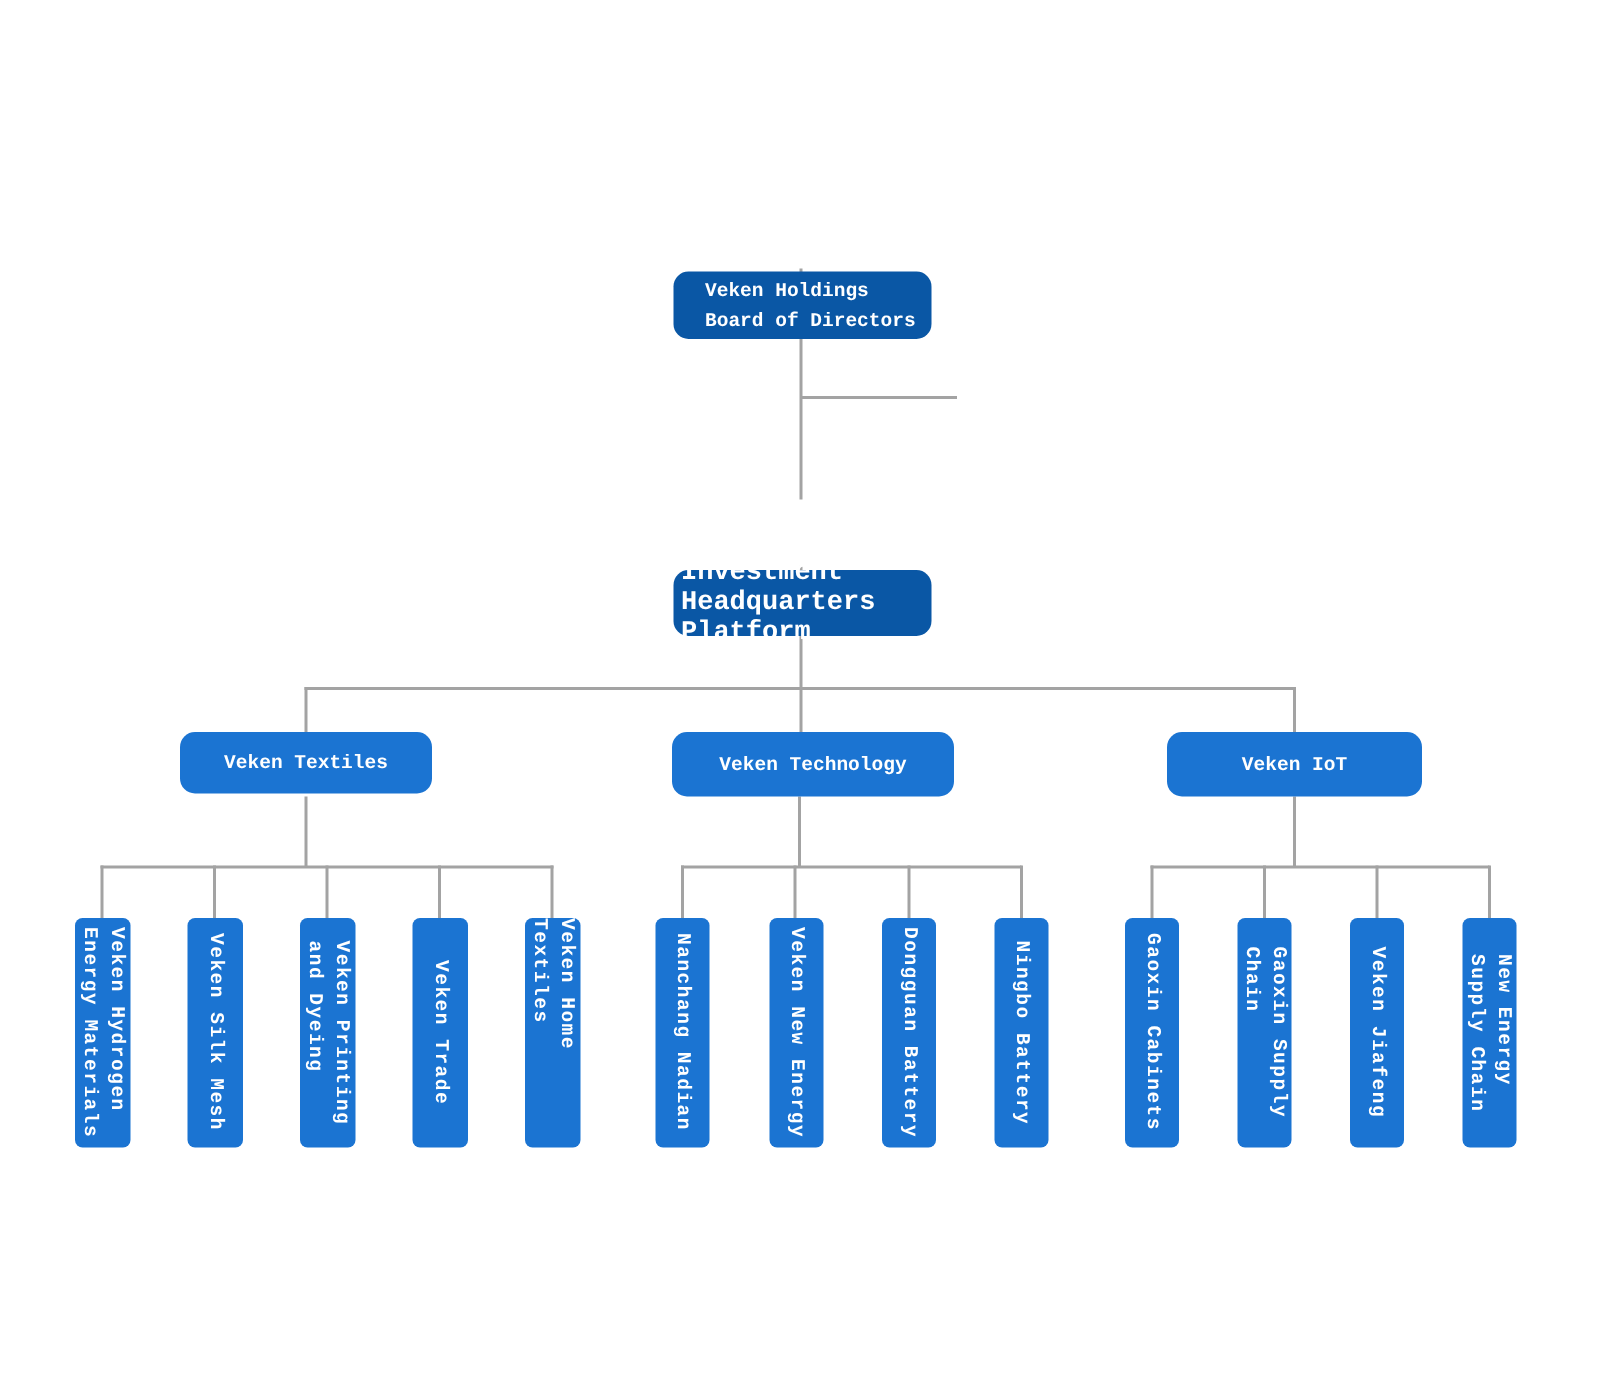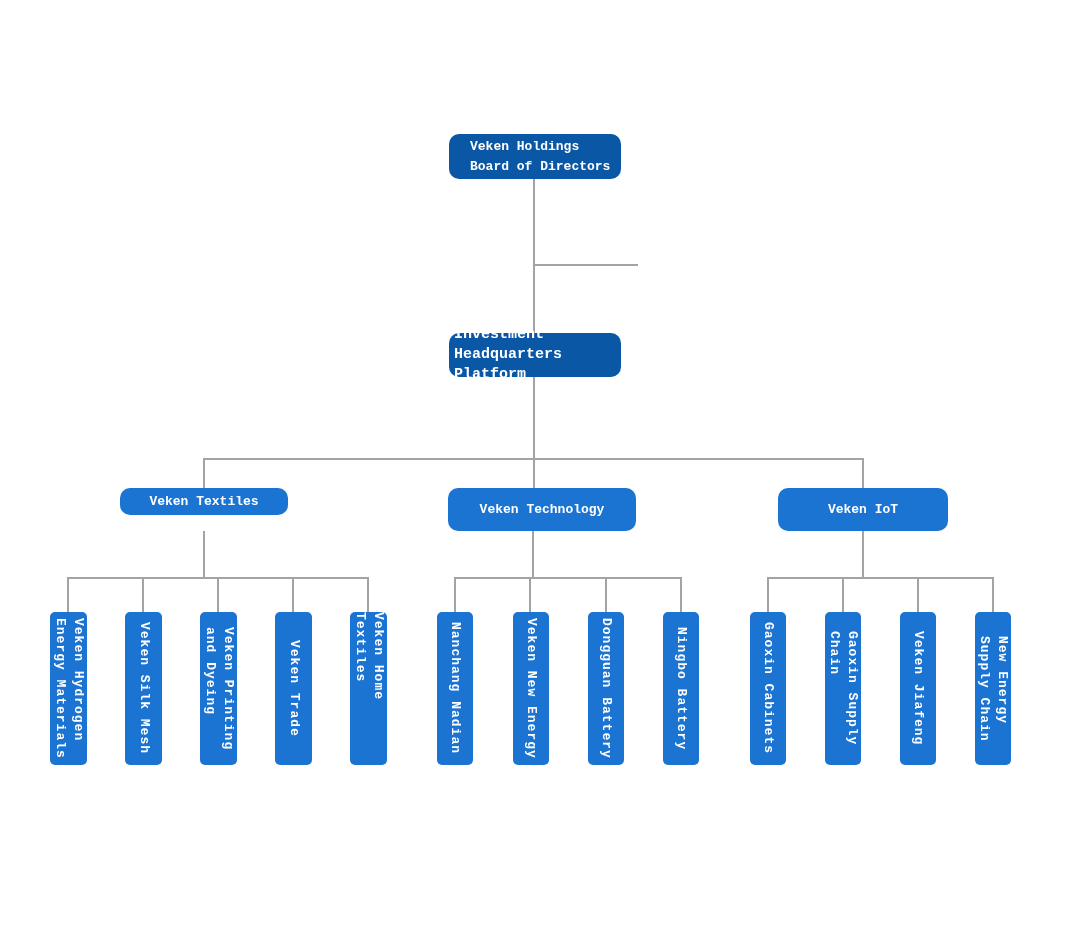--- a/index.html
+++ b/index.html
@@ -11,21 +11,21 @@
     font-family: "Liberation Mono", "DejaVu Sans Mono", monospace;
     overflow: hidden;
   }
   .node {
     position: absolute;
     color: #ffffff;
     font-weight: 700;
     box-sizing: border-box;
     white-space: pre-line;
   }
-  .dark  { background: #0a57a5; border-radius: 10px; }
+  .dark  { background: #0a57a5; border-radius: 10px; margin-top: 47px; }
   .light { background: #1b74d2; border-radius: 10px; }
   .hnode {
     display: flex;
     flex-direction: column;
     justify-content: center;
     font-size: 13px;
     line-height: 20px;
   }
   .center { align-items: center; text-align: center; }
   .leaf {
@@ -83,24 +83,24 @@
   <div class="line" style="left:767px; top:577px; width:226px; height:2px;"></div>
   <div class="line" style="left:767px; top:577px; width:2px; height:35px;"></div>
   <div class="line" style="left:842px; top:577px; width:2px; height:35px;"></div>
   <div class="line" style="left:917px; top:577px; width:2px; height:35px;"></div>
   <div class="line" style="left:992px; top:577px; width:2px; height:35px;"></div>
 
   <div class="node dark hnode" style="left:449px; top:134px; width:172px; height:45px; padding-left:21px;">Veken Holdings
 Board of Directors</div>
 
 
-  <div class="node dark hnode" style="left:449px; top:333px; width:172px; height:44px; padding-left:5px; font-size:15px;">Investment Headquarters
+  <div class="node dark hnode" style="left:449px; top:333px; width:172px; height:44px; padding-left:5px; font-size:18px;">Investment Headquarters
 Platform</div>
 
-  <div class="node light hnode center" style="left:120px; top:488px; width:168px; height:27px;">Veken Textiles</div>
+  <div class="node light hnode center" style="left:120px; top:488px; width:168px; height:41px;">Veken Textiles</div>
   <div class="node light hnode center" style="left:448px; top:488px; width:188px; height:43px;">Veken Technology</div>
   <div class="node light hnode center" style="left:778px; top:488px; width:170px; height:43px;font-family:Liberation Mono, monospace;">Veken IoT</div>
 
   <div class="node leaf" style="left:50px; top:612px; width:37px; height:153px;">
     <span>Veken Hydrogen
 Energy Materials</span>
   </div>
   <div class="node leaf" style="left:125px; top:612px; width:37px; height:153px;">
     <span>Veken Silk Mesh</span>
   </div>

